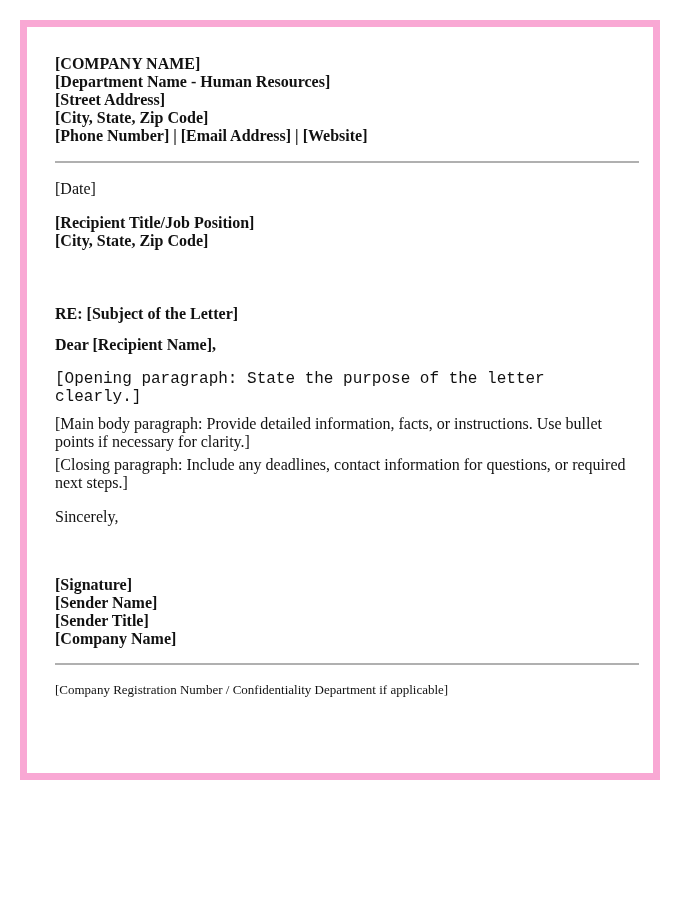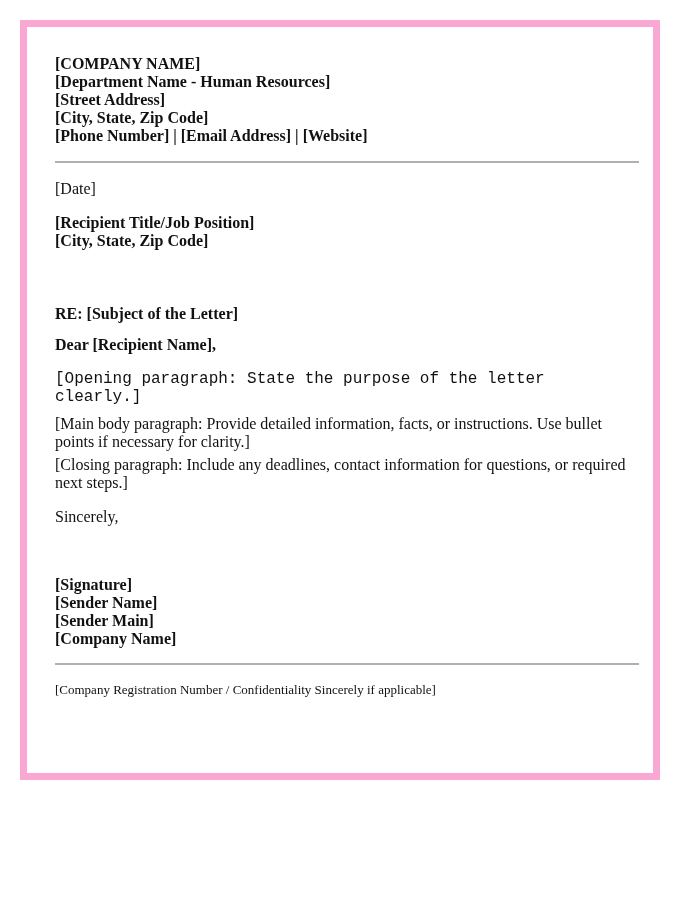--- a/index.html
+++ b/index.html
@@ -48,22 +48,22 @@
 
     <p style="position:absolute; top:329px; left:0; width:560px;margin-top:31px;">[Main body paragraph: Provide detailed information, facts, or instructions. Use bullet points if necessary for clarity.]</p>
 
     <p style="position:absolute; top:401px; left:0; width:584px;">[Closing paragraph: Include any deadlines, contact information for questions, or required next steps.]</p>
 
     <p style="position:absolute; top:453px; left:0;">Sincerely,</p>
 
     <div style="position:absolute; top:521px; left:0;">
       <span class="line">[Signature]</span>
       <span class="line bold">[Sender Name]</span>
-      <span class="line">[Sender Main]</span>
+      <span class="line">[Sender Title]</span>
       <span class="line">[Company Name]</span>
     </div>
 
     <div class="hr" style="position:absolute; top:608px; left:0; width:584px;"></div>
 
-    <p class="footer" style="position:absolute; top:627px; left:0;">[Company Registration Number / Confidentiality Sincerely if applicable]</p>
+    <p class="footer" style="position:absolute; top:627px; left:0;">[Company Registration Number / Confidentiality Department if applicable]</p>
 
   </div>
 </div>
 
 </body></html>

